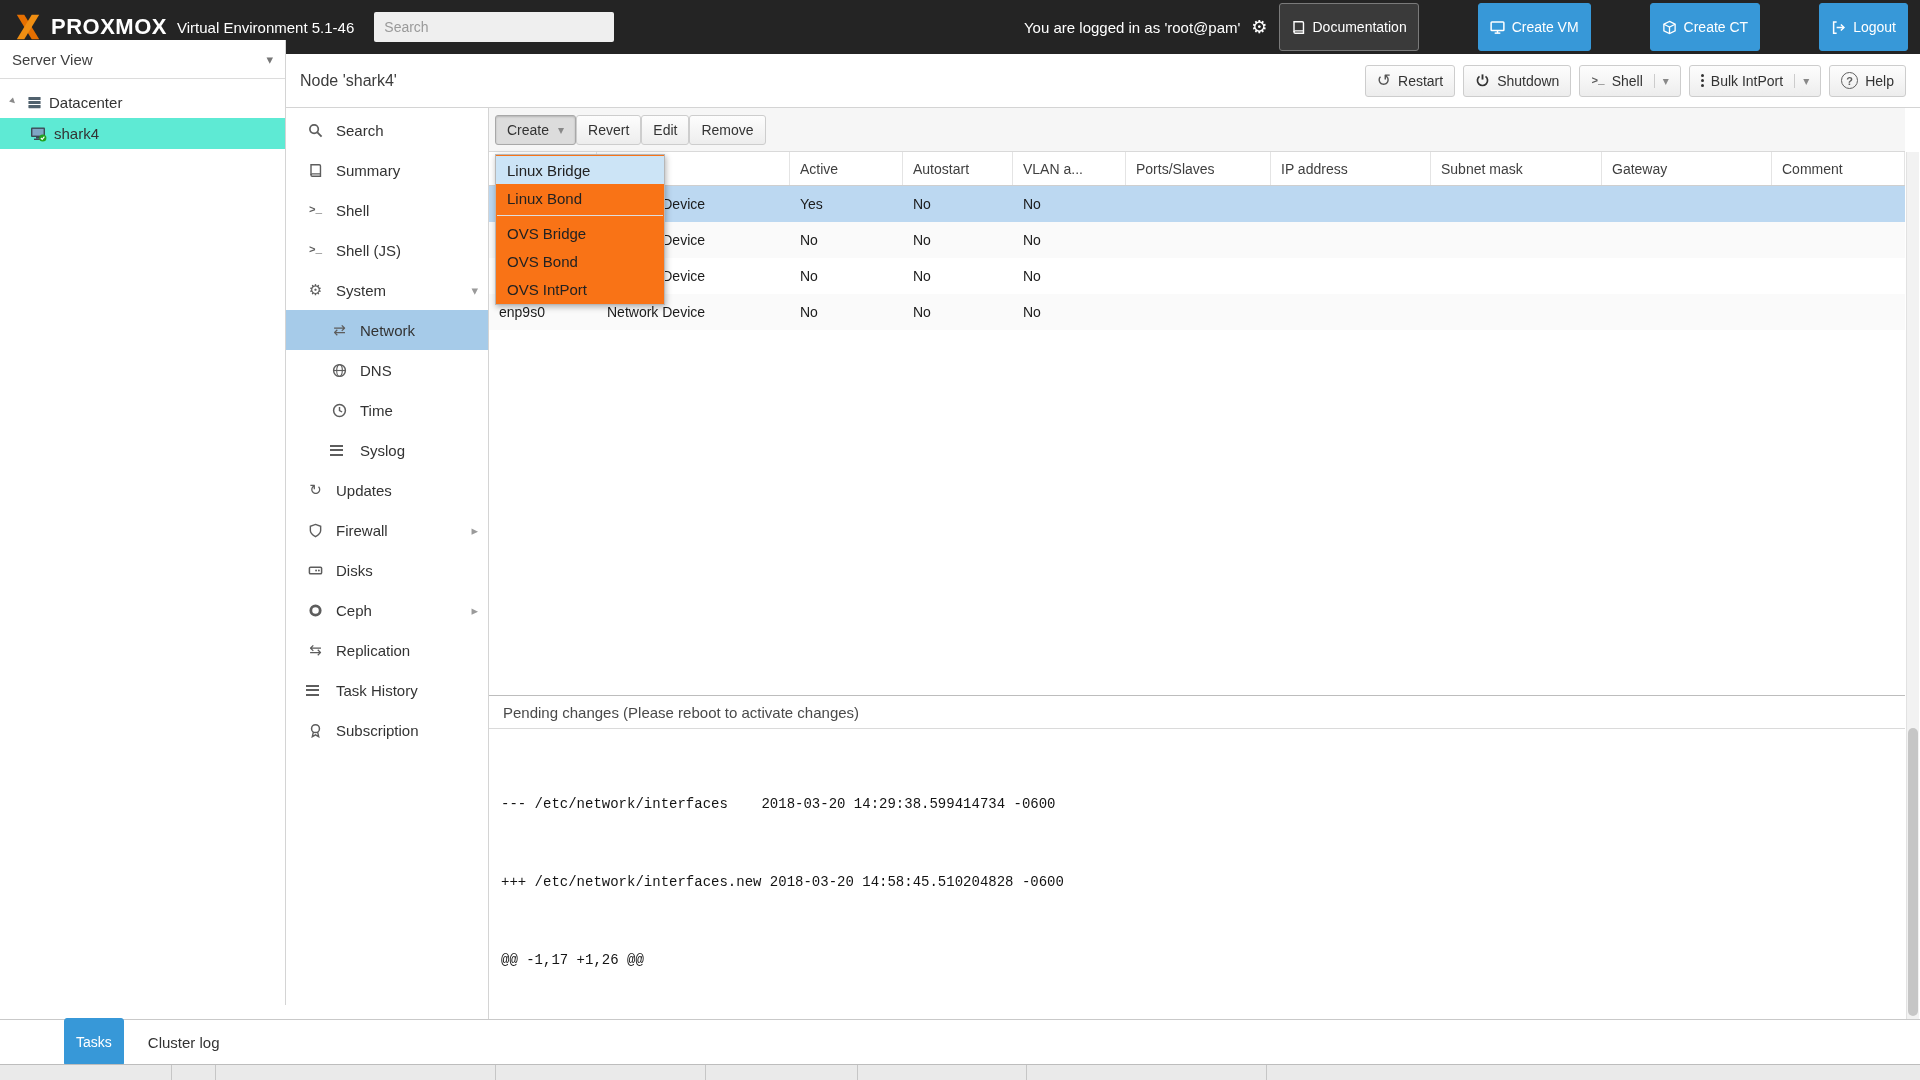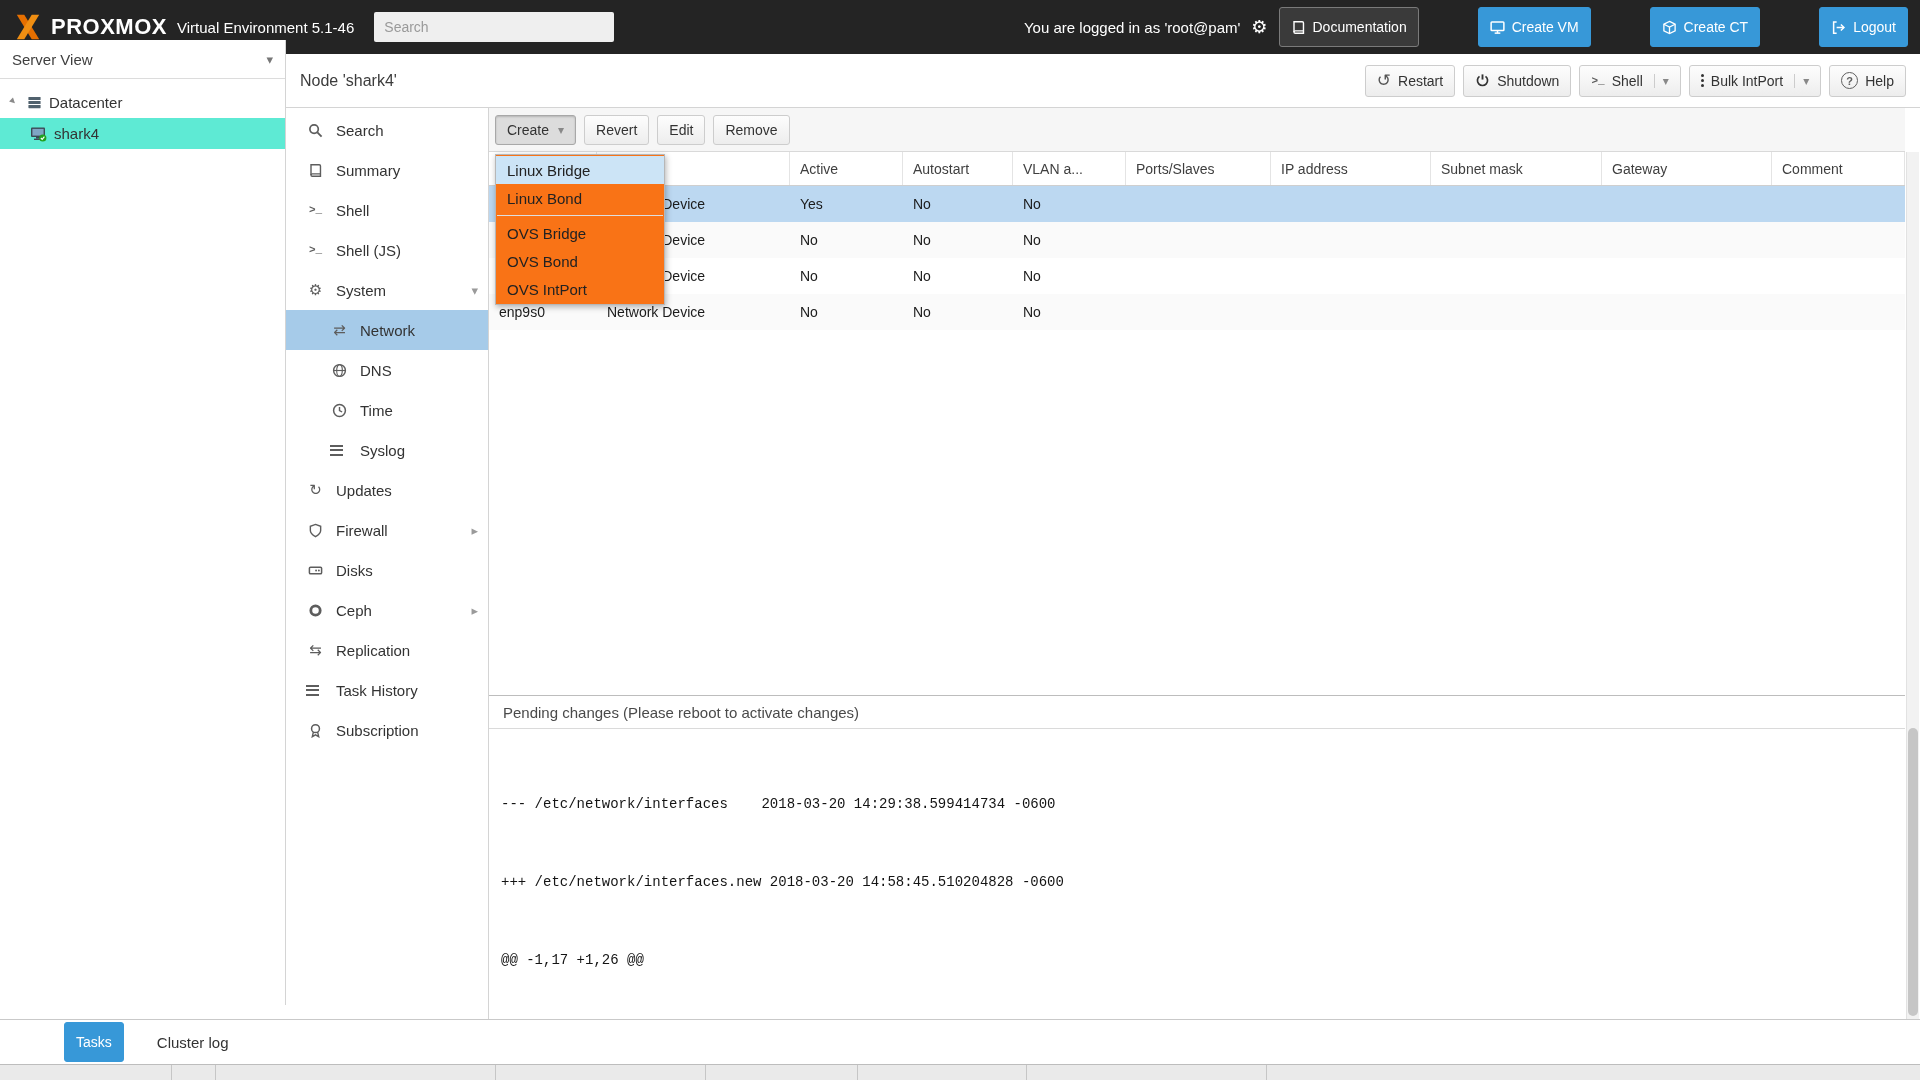--- a/index.html
+++ b/index.html
@@ -10,21 +10,21 @@
   .topbar { position:absolute; left:0; top:0; width:1920px; height:54px;
             background:#242424; color:#fff; display:flex; align-items:center; padding:0 12px; }
   .brand { font-size:22px; font-weight:bold; letter-spacing:.5px; margin-left:7px; }
   .version { font-size:15px; margin-left:10px; }
   .search-input { margin-left:20px; width:240px; height:30px; border:none; border-radius:2px;
                   background:#efefef; padding:0 10px; font-size:14px; color:#333; font-family:inherit; }
   .search-input::placeholder { color:#9a9a9a; }
   .top-right { margin-left:auto; display:flex; align-items:center; gap:11px;text-align:center; }
   .login-text { font-size:15px; }
   .gear-glyph { font-size:18px; cursor:pointer; }
-  .btn { height:40px; border-radius:3px; display:inline-flex; align-items:center; gap:7px;
+  .btn { height:48px; border-radius:3px; display:inline-flex; align-items:center; gap:7px;
          padding:0 11px; font-size:14px; cursor:pointer; white-space:nowrap; }
   .btn-dark { background:#3a3a3a; border:1px solid #7a7a7a; color:#fff; }
   .btn-blue { background:#3798d8; border:1px solid #3798d8; color:#fff;margin-left:48px; }
 
   
   .sidebar { position:absolute; left:0; top:40px; width:286px; height:965px;
              background:#fff; border-right:1px solid #d4d4d4; }
   .sidebar-header { height:39px; border-bottom:1px solid #dcdcdc; display:flex; align-items:center;
                     padding:0 12px; font-size:15px; color:#3f3f3f; }
   .sidebar-header .chev { margin-left:auto; color:#777; font-size:13px; }
@@ -62,21 +62,21 @@
   .glyph-ico { font-size:15px; color:#5d5d5d; }
   .prompt-ico { font-family:"Liberation Mono", monospace; font-size:11px; font-weight:bold; color:#5d5d5d; }
   .bars { display:inline-flex; flex-direction:column; gap:2.5px; }
   .bars i { width:13px; height:2px; background:currentColor; display:block; }
   .dots { display:inline-flex; flex-direction:column; gap:2px; }
   .dots i { width:3px; height:3px; border-radius:50%; background:currentColor; display:block; }
 
   
   .content { position:absolute; left:489px; top:108px; width:1416px; height:911px; background:#fff; }
   .toolbar { height:44px; background:#f6f6f6; border-bottom:1px solid #d9d9d9;
-             display:flex; align-items:center; gap:8px; padding:0 6px; }
+             display:flex; align-items:center; padding:0 6px; }
   .toolbar .tbtn { height:30px; }
 
   .grid-header, .grid-row { display:grid;
      grid-template-columns:108px 193px 113px 110px 113px 145px 160px 171px 170px 1fr; }
   .grid-header { height:34px; border-bottom:1px solid #cfcfcf; background:#fff; }
   .gh-cell { display:flex; align-items:center; padding:0 10px; font-size:14px; color:#3f3f3f;
              border-right:1px solid #e4e4e4; white-space:nowrap; overflow:hidden; cursor:pointer; }
   .grid-row { height:36px; font-size:14px; color:#1b1b1b; cursor:pointer; }
   .grid-row:nth-child(even) { background:#fafafa; }
   .grid-row.selected { background:#bcd8f1; }
@@ -96,21 +96,21 @@
           font-size:14px; line-height:26px; color:#141414; height:290px; overflow:hidden; white-space:pre; }
 
   
   .vscroll { position:absolute; left:1906px; top:152px; width:13px; height:867px;
              background:#f2f2f2; border-left:1px solid #e2e2e2; }
   .vthumb { position:absolute; left:1px; top:576px; width:10px; height:288px;
             background:#c6c6c6; border-radius:5px; cursor:pointer; }
 
   
   .statusbar { position:absolute; left:0; top:1019px; width:1920px; height:45px; background:#fff;
-               border-top:1px solid #c9c9c9; display:flex; align-items:center; padding:0 16px; gap:33px; }
+               border-top:1px solid #c9c9c9; display:flex; align-items:center; padding:0 16px; gap:24px; }
   .cluster-log { font-size:15px; color:#333; cursor:pointer; }
   .grid-strip { position:absolute; left:0; top:1064px; width:1920px; height:16px;
                 background:#eaeaea; border-top:1px solid #bdbdbd; }
   .strip-div { position:absolute; top:0; width:1px; height:100%; background:#c6c6c6; }
 
   svg { display:block; }
 </style>
 </head>
 <body>
 

